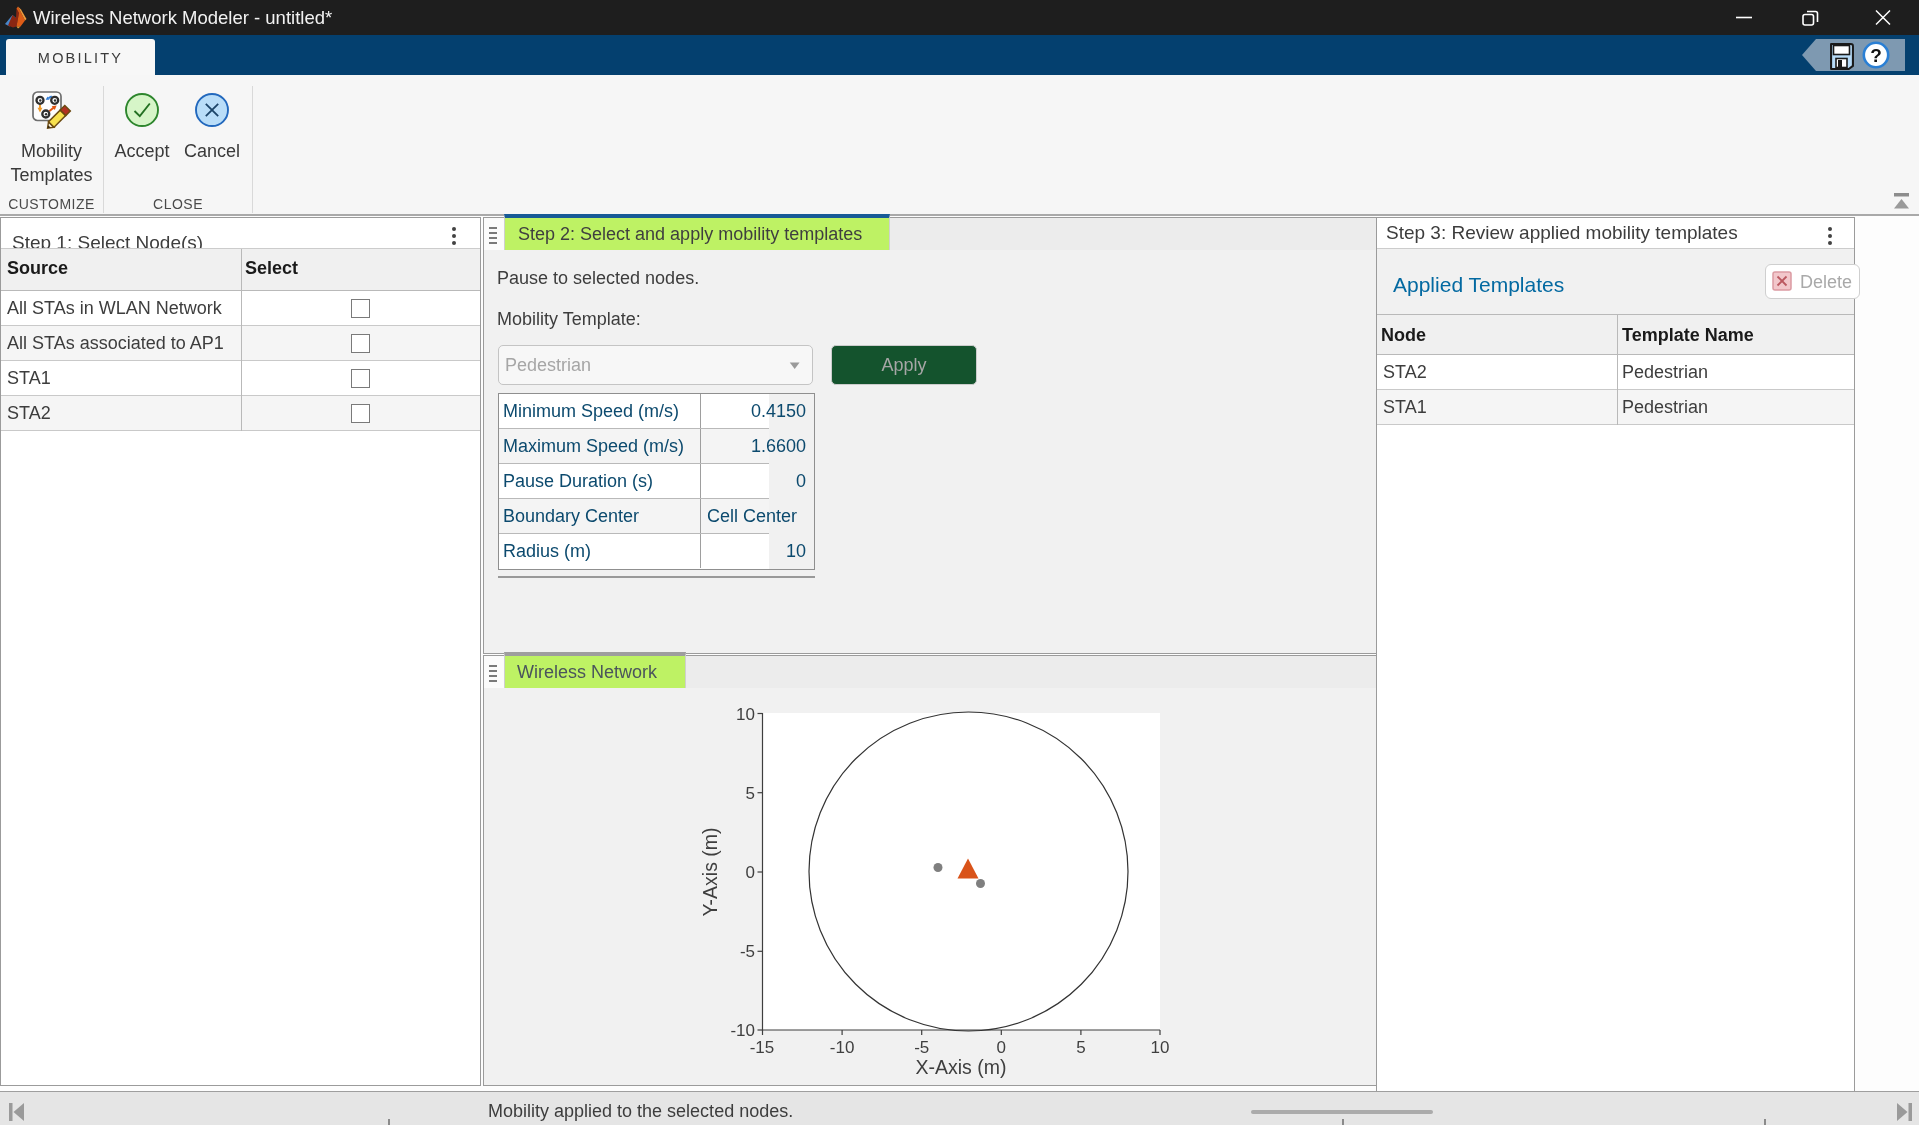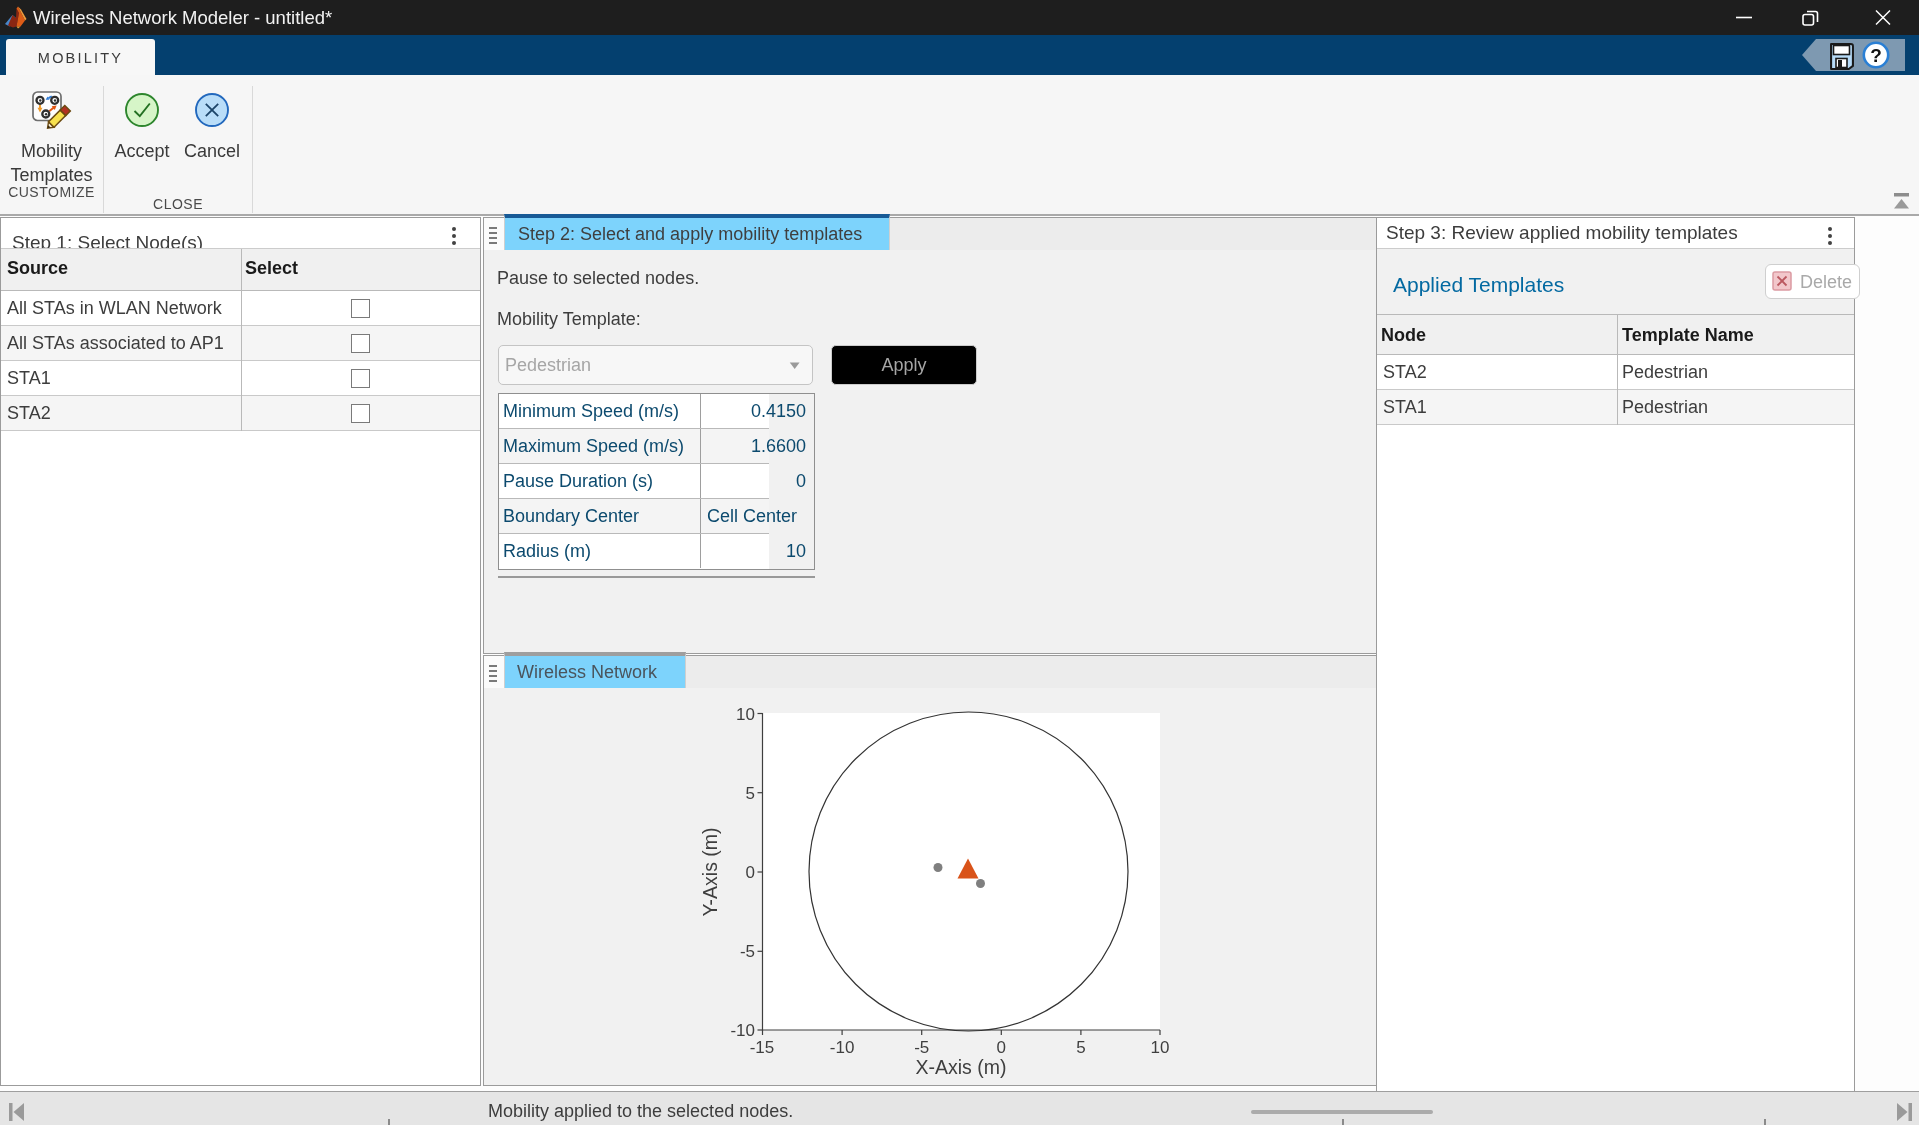--- a/index.html
+++ b/index.html
@@ -30,25 +30,25 @@
 #statusbar { left:0; top:1091px; width:1919px; height:35px; background:#e5e5e5;
   border-top:1px solid #9e9e9e; }
 .hdrow { background:#f0f0f0; font-weight:bold; font-size:18px; color:#1a1a1a;
   border-bottom:1px solid #b9b9b9; }
 .trow { width:479px; height:35px; font-size:18px; color:#3d3d3d; padding:7px 0 0 6px;
   border-bottom:1px solid #c9c9c9; }
 .colline { width:1px; background:#b9b9b9; }
 .cbox { width:19px; height:19px; background:#ffffff; border:1.4px solid #7a7a7a; }
 .grip { width:8px; height:1.8px; background:#7a7a7a;
   box-shadow:0 5px 0 #7a7a7a, 0 10px 0 #7a7a7a, 0 15px 0 #7a7a7a; }
-.tabact { background:#7dd3fc; border-left:1px solid #cfcfcf; border-right:1px solid #cfcfcf;
+.tabact { background:#bef264; border-left:1px solid #cfcfcf; border-right:1px solid #cfcfcf;
   font-size:18px; color:#3f3f3f; }
 .ddown { background:#f7f7f7; border:1px solid #c4c4c4; border-radius:5px;
   font-size:18px; color:#a6a6a6; }
-.applybtn { background:#000000; border:1px solid #cccccc; border-radius:5px;
+.applybtn { background:#14532d; border:1px solid #cccccc; border-radius:5px;
   font-size:18px; color:#a6a6a6; text-align:center; line-height:38px; }
 .ptable { border:1px solid #8f8f8f; }
 .prow { position:relative; width:270px; height:35px; border-bottom:1px solid #b9b9b9;
   font-size:18px; color:#0c4a6e; }
 .prow:last-child { border-bottom:none;padding-left:44px; }
 .pl { position:absolute; left:0; top:0; width:202px; padding:7px 0 0 4px;
   border-right:1px solid #9e9e9e; height:34px; }
 .pv { position:absolute; left:202px; top:7px; width:113px; text-align:right; padding-right:8px; }
 .delbtn { background:#ffffff; border:1px solid #cfcfcf; border-radius:6px;
   font-size:18px; color:#a9a9a9;margin-left:20px; }
@@ -110,21 +110,21 @@
       <circle cx="16.1" cy="24.2" r="1.2" fill="#2f2f2f"></circle>
     </g>
     <g transform="translate(18.1,37.7) rotate(-45)">
       <polygon points="4.5,-3.9 4.5,3.9 -0.8,0" fill="#f5ebcf" stroke="#6b4a10" stroke-width="1.4"></polygon>
       <polygon points="-0.8,0 1.8,-1.6 1.8,1.6" fill="#3a2a10"></polygon>
       <rect x="4.5" y="-3.9" width="16.5" height="7.8" fill="#f7e14e" stroke="#6b4a10" stroke-width="1.5"></rect>
       <rect x="21" y="-3.9" width="6.5" height="7.8" fill="#b23222" stroke="#6b4a10" stroke-width="1.5"></rect>
     </g>
   </svg>
   <div class="abs riblabel" style="left:1px;top:139px;width:101px">Mobility<br>Templates</div>
-  <div class="abs groupname" style="left:1px;top:184px;width:101px">CUSTOMIZE</div>
+  <div class="abs groupname" style="left:1px;top:196px;width:101px">CUSTOMIZE</div>
 
   <svg class="abs" style="left:124px;top:92px" width="36" height="36" viewBox="0 0 36 36">
     <circle cx="18" cy="18" r="16" fill="#d6f5c8" stroke="#2d862d" stroke-width="1.9"></circle>
     <path d="M 10.5,19 L 15.8,24.2 L 25.8,11.5" fill="none" stroke="#237023" stroke-width="1.9"></path>
   </svg>
   <div class="abs riblabel" style="left:92px;top:139px;width:100px">Accept</div>
 
   <svg class="abs" style="left:194px;top:92px" width="36" height="36" viewBox="0 0 36 36">
     <circle cx="18" cy="18" r="16" fill="#b9ddf8" stroke="#2268bd" stroke-width="1.9"></circle>
     <line x1="11.8" y1="11.8" x2="24.2" y2="24.2" stroke="#1c4468" stroke-width="1.8"></line>

